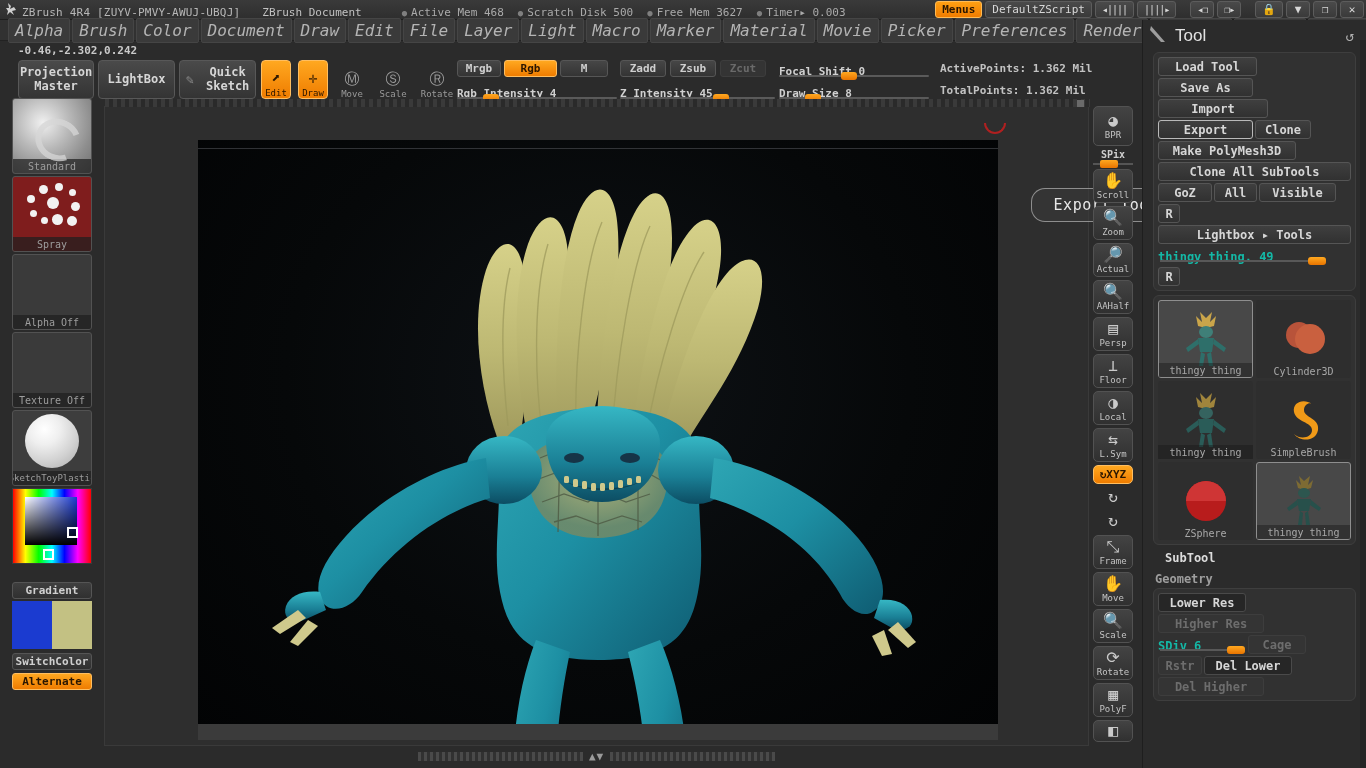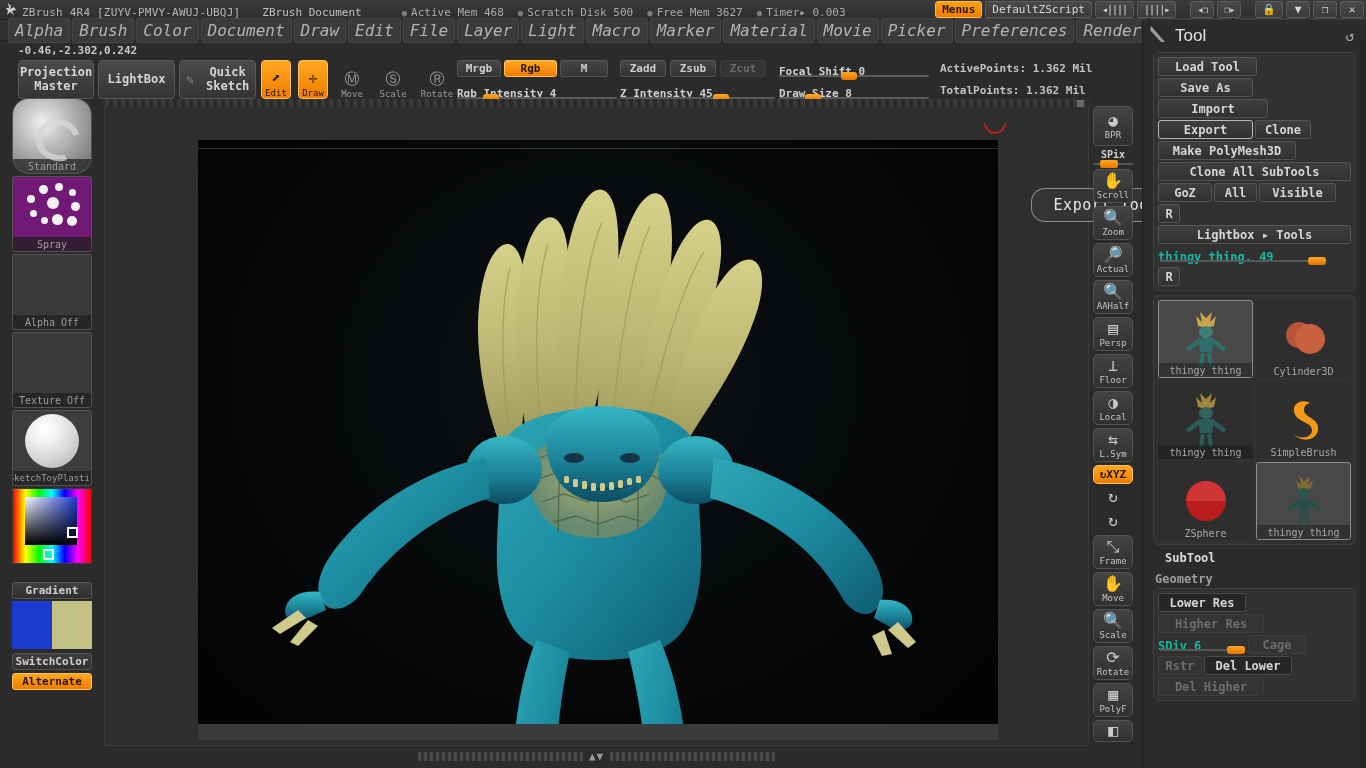--- a/index.html
+++ b/index.html
@@ -97,29 +97,29 @@
     background: linear-gradient(#ffa820, #e87400); border-radius: 3px;
   }
   .ptcount { position: absolute; font-size: 11px; color: #c2c2c2; font-weight: bold; }
 
   
   .leftshelf {
     position: absolute; left: 12px; top: 98px; width: 88px; bottom: 0;
   }
   .swatch {
     width: 80px; height: 76px; margin-bottom: 2px;
-    background: #701a75; border: 1px solid #525252; border-radius: 3px;
+    background: #7f1d1d; border: 1px solid #525252; border-radius: 3px;
     position: relative; overflow: hidden;
   }
   .swatch .cap {
     position: absolute; left: 0; right: 0; bottom: 0; height: 14px;
     background: rgba(30,30,30,.72); color: #9d9d9d; font-size: 10px;
     display: flex; align-items: center; justify-content: center;
   }
-  .sw-std { background: radial-gradient(circle at 38% 32%, #f0f0f0 0%, #b9b9b9 38%, #8e8e8e 70%, #6e6e6e 100%); border-radius: 17px; }
+  .sw-std { background: radial-gradient(circle at 38% 32%, #f0f0f0 0%, #b9b9b9 38%, #8e8e8e 70%, #6e6e6e 100%); }
   .sw-std::after {
     content: ""; position: absolute; left: 22px; top: 20px; width: 34px; height: 30px;
     border: 6px solid #d7d7d7; border-radius: 50%; border-right-color: transparent;
     transform: rotate(25deg); opacity: .75;
   }
   .sw-empty { background: #3a3a3a; }
   .sw-mat { background: #3d3d3d; }
   .sw-mat .ball {
     position: absolute; left: 50%; top: 30px; transform: translate(-50%,-50%);
     width: 54px; height: 54px; border-radius: 50%;

